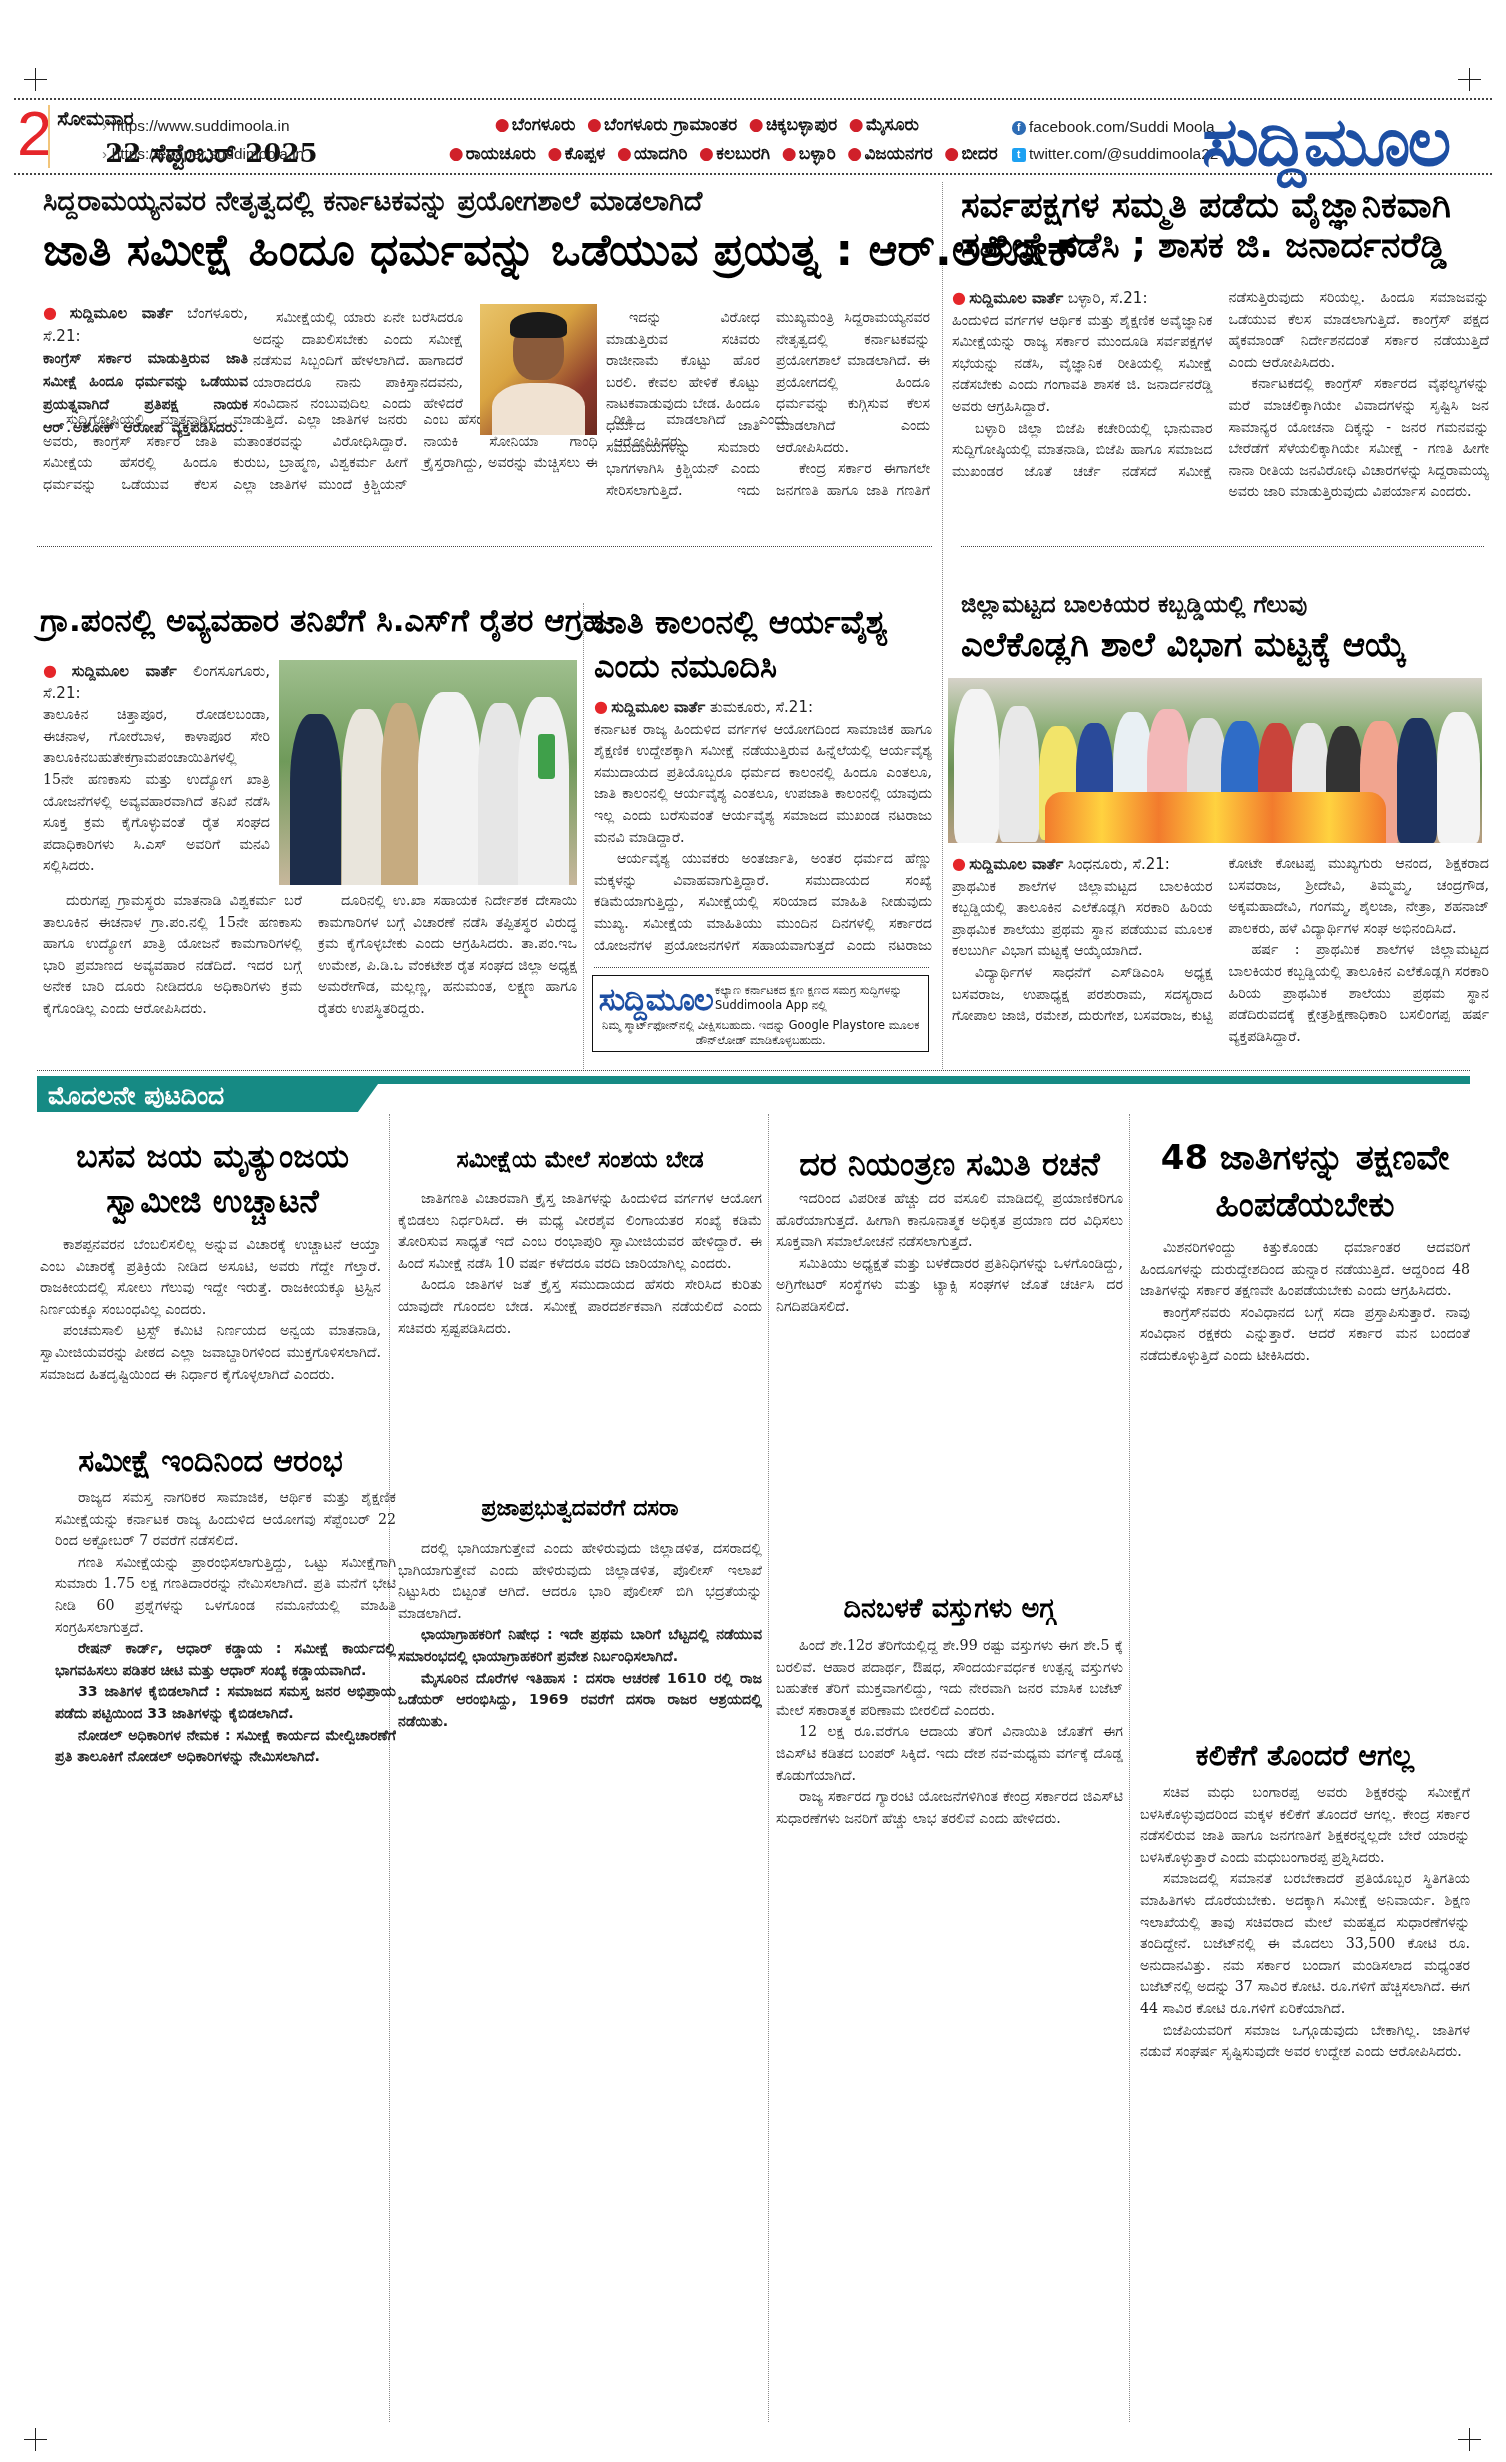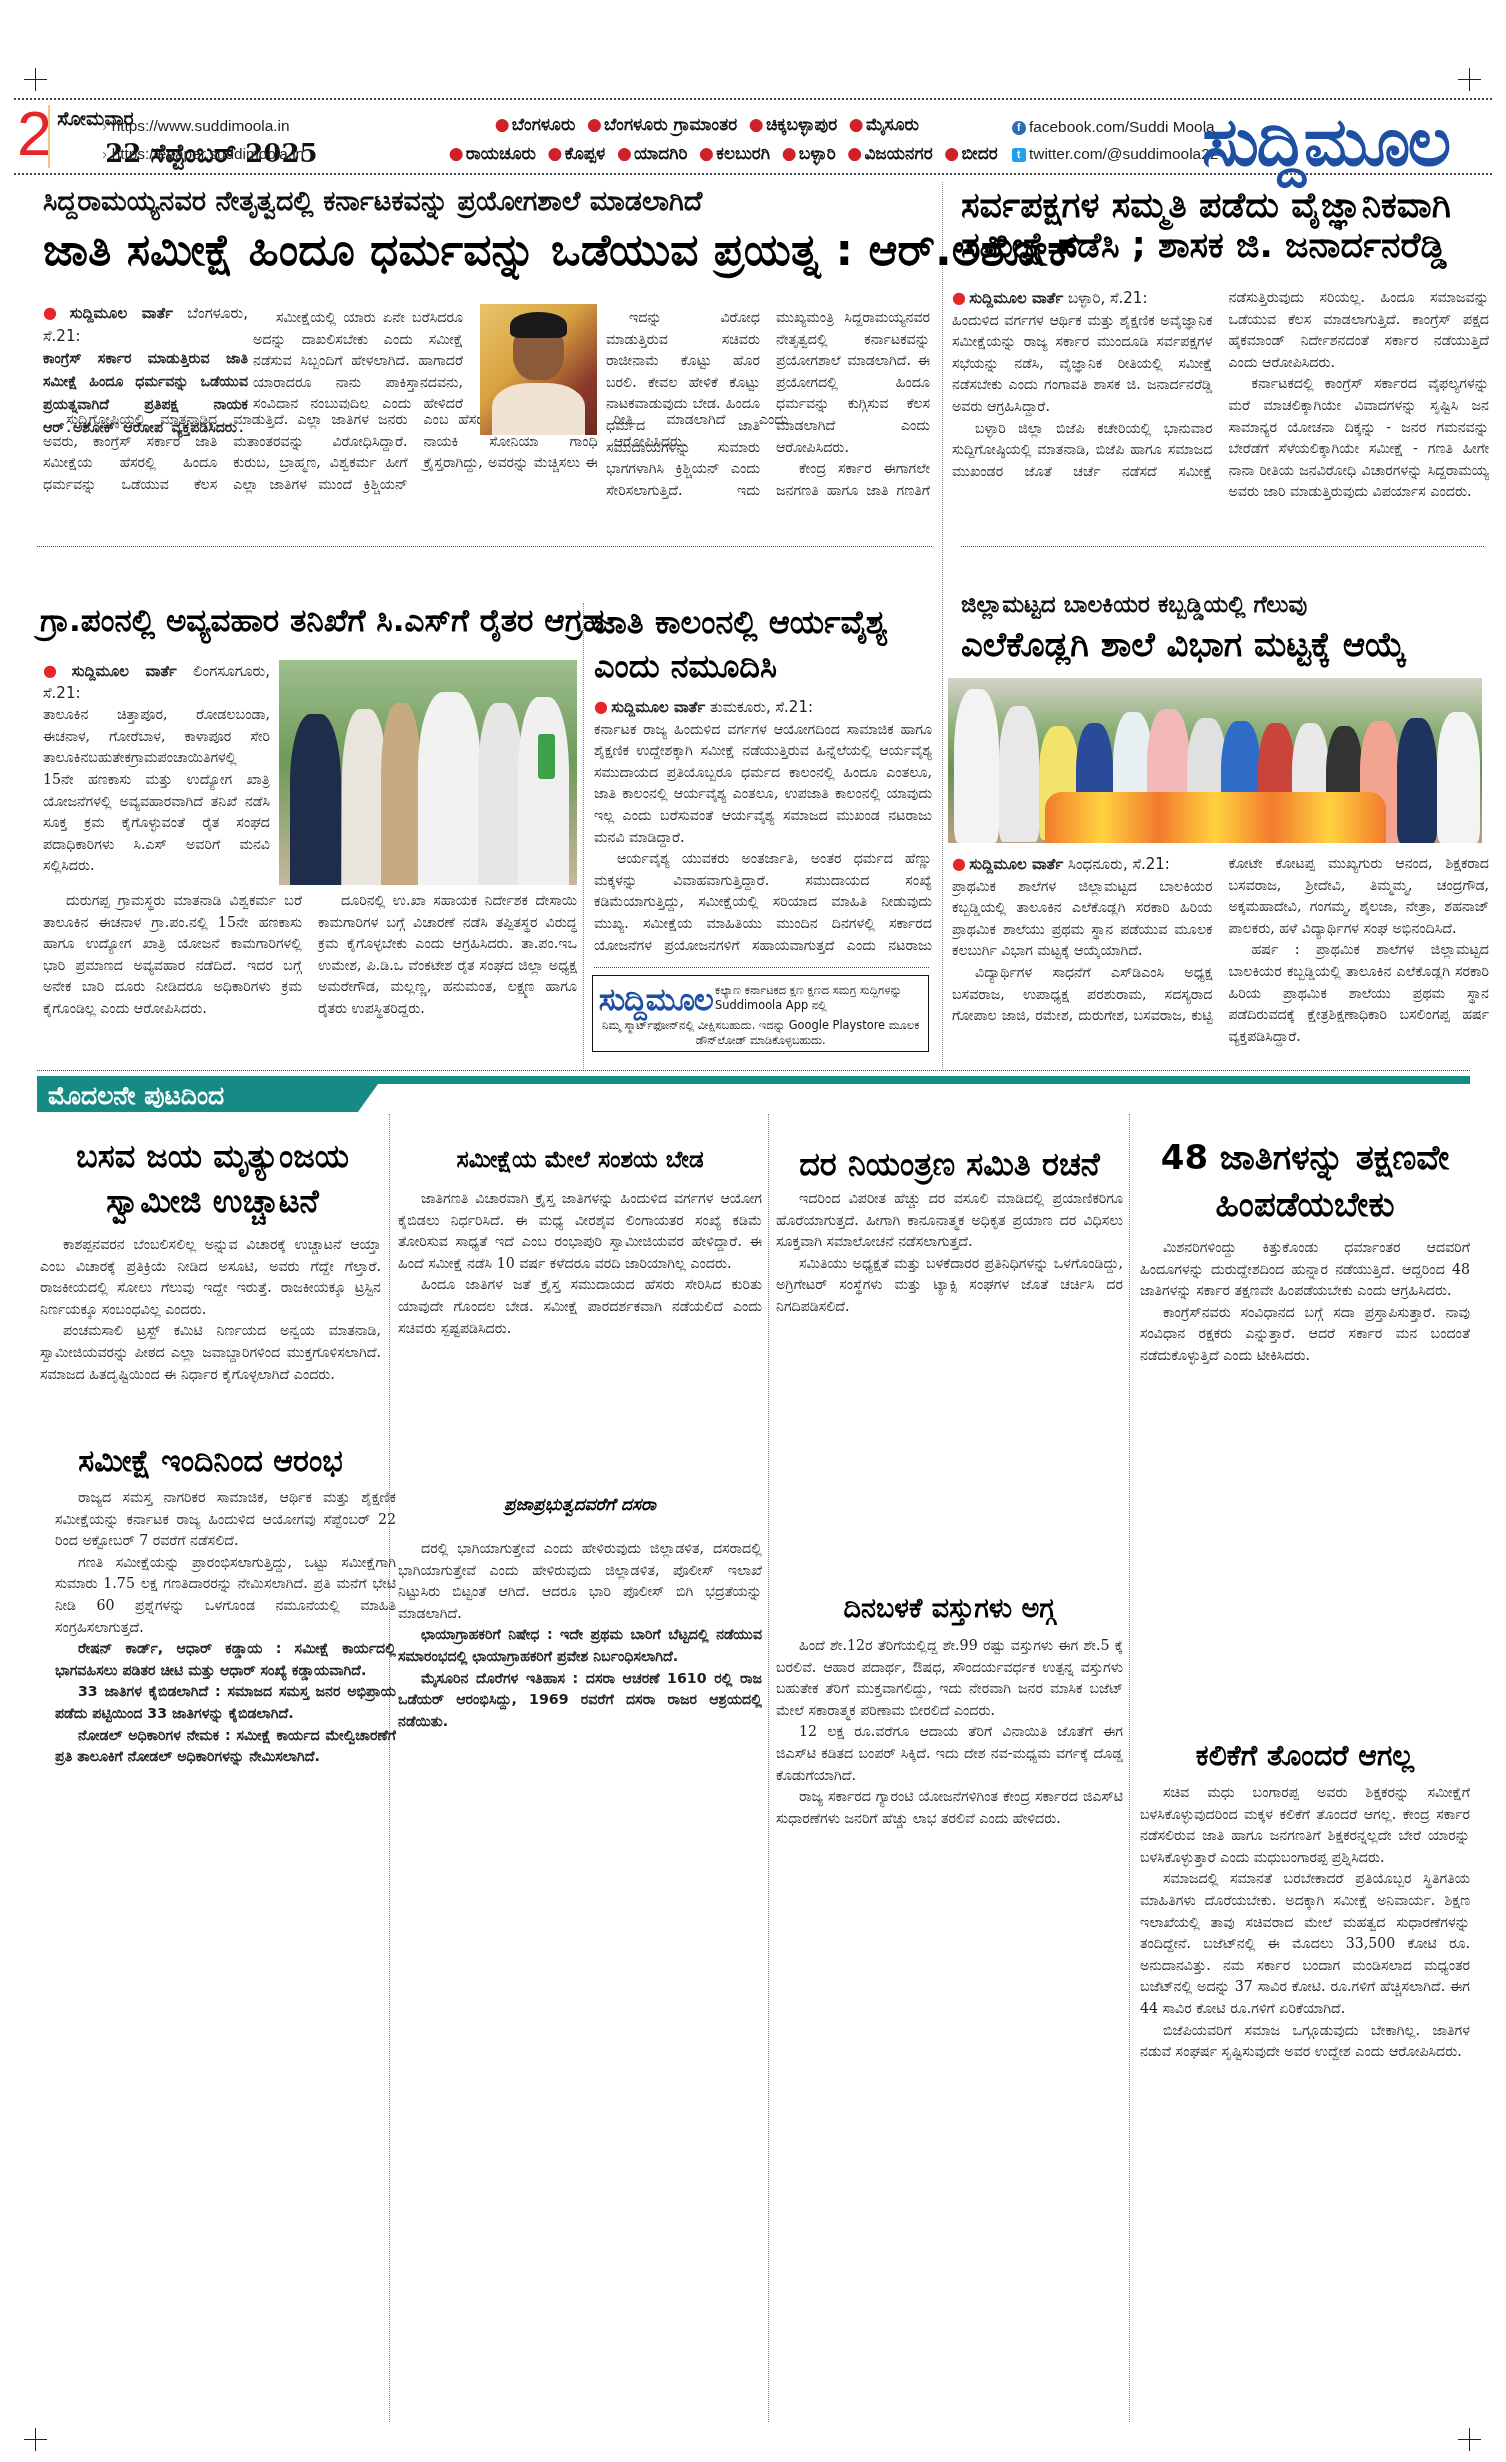--- a/index.html
+++ b/index.html
@@ -218,21 +218,21 @@
   <p><span class="sub">ರೇಷನ್ ಕಾರ್ಡ್, ಆಧಾರ್ ಕಡ್ಡಾಯ : ಸಮೀಕ್ಷೆ ಕಾರ್ಯದಲ್ಲಿ ಭಾಗವಹಿಸಲು ಪಡಿತರ ಚೀಟಿ ಮತ್ತು ಆಧಾರ್ ಸಂಖ್ಯೆ ಕಡ್ಡಾಯವಾಗಿದೆ.</span></p>
   <p><span class="sub">33 ಜಾತಿಗಳ ಕೈಬಿಡಲಾಗಿದೆ : ಸಮಾಜದ ಸಮಸ್ತ ಜನರ ಅಭಿಪ್ರಾಯ ಪಡೆದು ಪಟ್ಟಿಯಿಂದ 33 ಜಾತಿಗಳನ್ನು ಕೈಬಿಡಲಾಗಿದೆ.</span></p>
   <p><span class="sub">ನೋಡಲ್ ಅಧಿಕಾರಿಗಳ ನೇಮಕ : ಸಮೀಕ್ಷೆ ಕಾರ್ಯದ ಮೇಲ್ವಿಚಾರಣೆಗೆ ಪ್ರತಿ ತಾಲೂಕಿಗೆ ನೋಡಲ್ ಅಧಿಕಾರಿಗಳನ್ನು ನೇಮಿಸಲಾಗಿದೆ.</span></p>
 </div>
 
 <div class="headline hcenter" style="left:398px;top:1146px;width:364px;font-size:23px;">ಸಮೀಕ್ಷೆಯ ಮೇಲೆ ಸಂಶಯ ಬೇಡ</div>
 <div class="body" style="left:398px;top:1188px;width:364px;height:296px;">
   <p>ಜಾತಿಗಣತಿ ವಿಚಾರವಾಗಿ ಕ್ರೈಸ್ತ ಜಾತಿಗಳನ್ನು ಹಿಂದುಳಿದ ವರ್ಗಗಳ ಆಯೋಗ ಕೈಬಿಡಲು ನಿರ್ಧರಿಸಿದೆ. ಈ ಮಧ್ಯೆ ವೀರಶೈವ ಲಿಂಗಾಯತರ ಸಂಖ್ಯೆ ಕಡಿಮೆ ತೋರಿಸುವ ಸಾಧ್ಯತೆ ಇದೆ ಎಂಬ ರಂಭಾಪುರಿ ಸ್ವಾಮೀಜಿಯವರ ಹೇಳಿದ್ದಾರೆ. ಈ ಹಿಂದೆ ಸಮೀಕ್ಷೆ ನಡೆಸಿ 10 ವರ್ಷ ಕಳೆದರೂ ವರದಿ ಜಾರಿಯಾಗಿಲ್ಲ ಎಂದರು.</p>
   <p>ಹಿಂದೂ ಜಾತಿಗಳ ಜತೆ ಕ್ರೈಸ್ತ ಸಮುದಾಯದ ಹೆಸರು ಸೇರಿಸಿದ ಕುರಿತು ಯಾವುದೇ ಗೊಂದಲ ಬೇಡ. ಸಮೀಕ್ಷೆ ಪಾರದರ್ಶಕವಾಗಿ ನಡೆಯಲಿದೆ ಎಂದು ಸಚಿವರು ಸ್ಪಷ್ಟಪಡಿಸಿದರು.</p>
 </div>
-<div class="headline hcenter" style="left:398px;top:1495px;width:364px;font-size:17px;font-style:italic;">ಪ್ರಜಾಪ್ರಭುತ್ವದವರೆಗೆ ದಸರಾ</div>
+<div class="headline hcenter" style="left:398px;top:1495px;width:364px;font-size:22px;">ಪ್ರಜಾಪ್ರಭುತ್ವದವರೆಗೆ ದಸರಾ</div>
 <div class="body" style="left:398px;top:1538px;width:364px;height:887px;">
   <p>ದರಲ್ಲಿ ಭಾಗಿಯಾಗುತ್ತೇವೆ ಎಂದು ಹೇಳಿರುವುದು ಜಿಲ್ಲಾಡಳಿತ, ದಸರಾದಲ್ಲಿ ಭಾಗಿಯಾಗುತ್ತೇವೆ ಎಂದು ಹೇಳಿರುವುದು ಜಿಲ್ಲಾಡಳಿತ, ಪೊಲೀಸ್ ಇಲಾಖೆ ನಿಟ್ಟುಸಿರು ಬಿಟ್ಟಂತೆ ಆಗಿದೆ. ಆದರೂ ಭಾರಿ ಪೊಲೀಸ್ ಬಿಗಿ ಭದ್ರತೆಯನ್ನು ಮಾಡಲಾಗಿದೆ.</p>
   <p><span class="sub">ಛಾಯಾಗ್ರಾಹಕರಿಗೆ ನಿಷೇಧ : ಇದೇ ಪ್ರಥಮ ಬಾರಿಗೆ ಬೆಟ್ಟದಲ್ಲಿ ನಡೆಯುವ ಸಮಾರಂಭದಲ್ಲಿ ಛಾಯಾಗ್ರಾಹಕರಿಗೆ ಪ್ರವೇಶ ನಿರ್ಬಂಧಿಸಲಾಗಿದೆ.</span></p>
   <p><span class="sub">ಮೈಸೂರಿನ ದೊರೆಗಳ ಇತಿಹಾಸ : ದಸರಾ ಆಚರಣೆ 1610 ರಲ್ಲಿ ರಾಜ ಒಡೆಯರ್ ಆರಂಭಿಸಿದ್ದು, 1969 ರವರೆಗೆ ದಸರಾ ರಾಜರ ಆಶ್ರಯದಲ್ಲಿ ನಡೆಯಿತು.</span></p>
 </div>
 
 <div class="headline hcenter" style="left:776px;top:1146px;width:347px;font-size:32px;">ದರ ನಿಯಂತ್ರಣ ಸಮಿತಿ ರಚನೆ</div>
 <div class="body" style="left:776px;top:1188px;width:347px;height:398px;">
   <p>ಇದರಿಂದ ವಿಪರೀತ ಹೆಚ್ಚು ದರ ವಸೂಲಿ ಮಾಡಿದಲ್ಲಿ ಪ್ರಯಾಣಿಕರಿಗೂ ಹೊರೆಯಾಗುತ್ತದೆ. ಹೀಗಾಗಿ ಕಾನೂನಾತ್ಮಕ ಅಧಿಕೃತ ಪ್ರಯಾಣ ದರ ವಿಧಿಸಲು ಸೂಕ್ತವಾಗಿ ಸಮಾಲೋಚನೆ ನಡೆಸಲಾಗುತ್ತದೆ.</p>
   <p>ಸಮಿತಿಯು ಅಧ್ಯಕ್ಷತೆ ಮತ್ತು ಬಳಕೆದಾರರ ಪ್ರತಿನಿಧಿಗಳನ್ನು ಒಳಗೊಂಡಿದ್ದು, ಅಗ್ರಿಗೇಟರ್ ಸಂಸ್ಥೆಗಳು ಮತ್ತು ಟ್ಯಾಕ್ಸಿ ಸಂಘಗಳ ಜೊತೆ ಚರ್ಚಿಸಿ ದರ ನಿಗದಿಪಡಿಸಲಿದೆ.</p>

